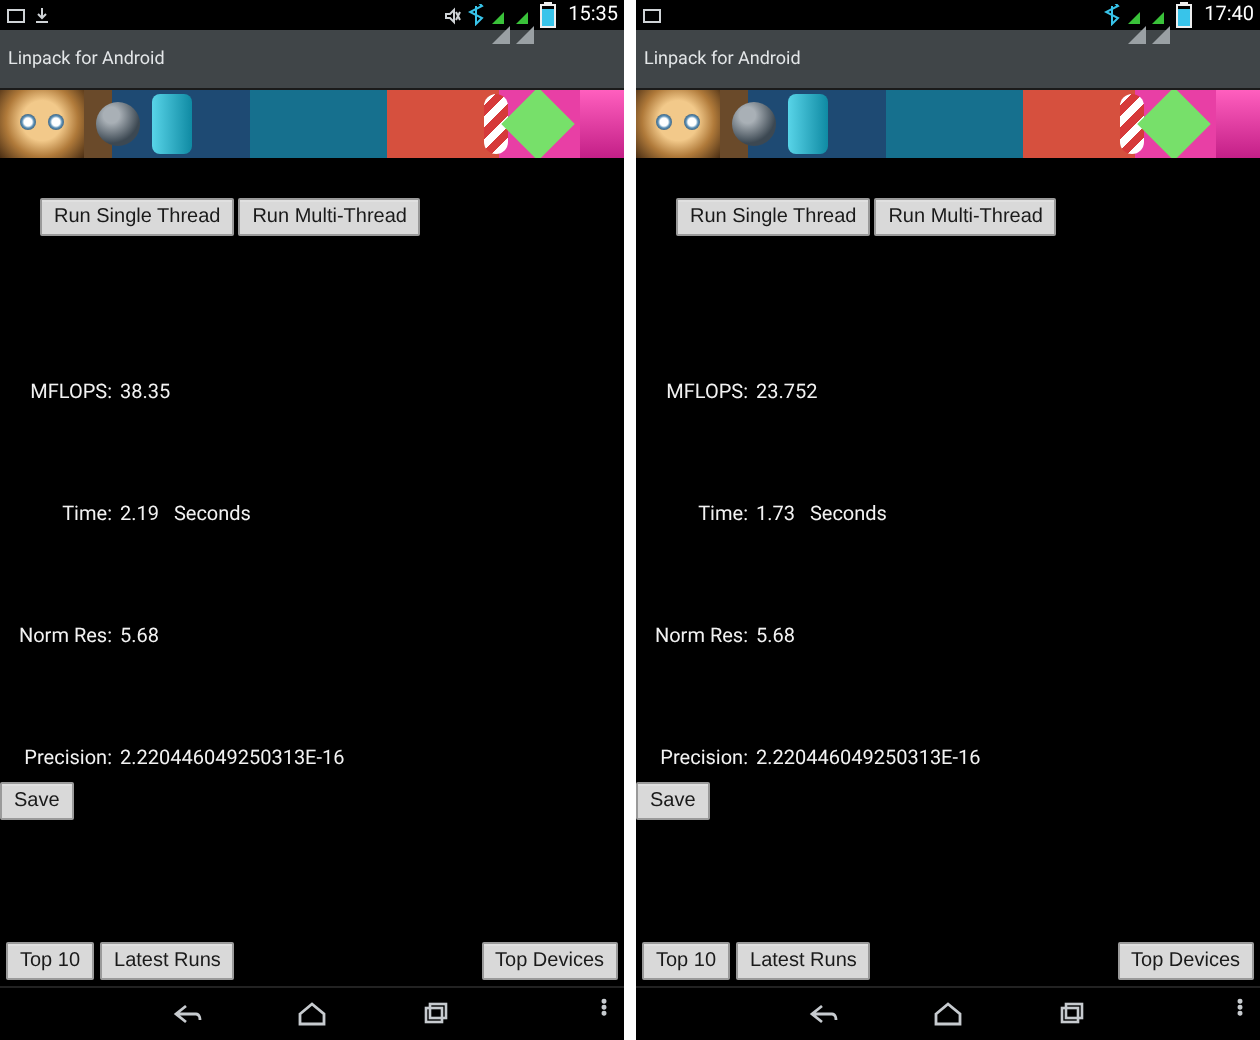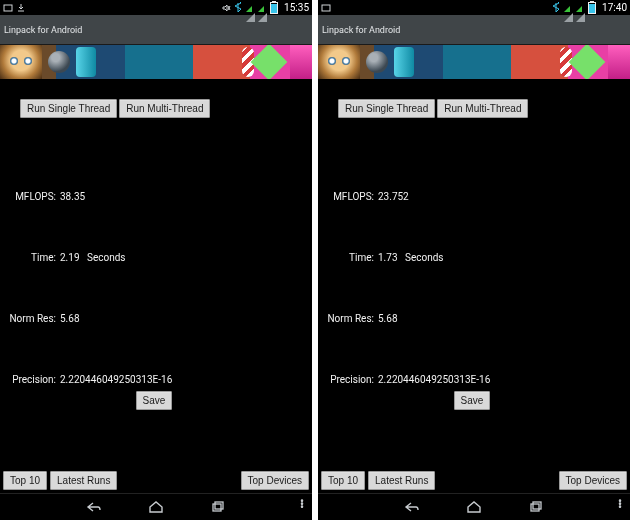--- a/index.html
+++ b/index.html
@@ -135,21 +135,21 @@
   }
   .res-label {
     width: 52px;
     text-align:right;
     margin-right:4px;
   }
   .res-value {
   }
   .save-wrap {
     display:flex;
-    justify-content:center;
+    justify-content:flex-start;
     padding: 2px 4px 0 0;
   }
   
   .flex-fill { flex:1; }
   
   .bottombar {
     display:flex;
     align-items:center;
     padding:3px;
     gap:3px;

